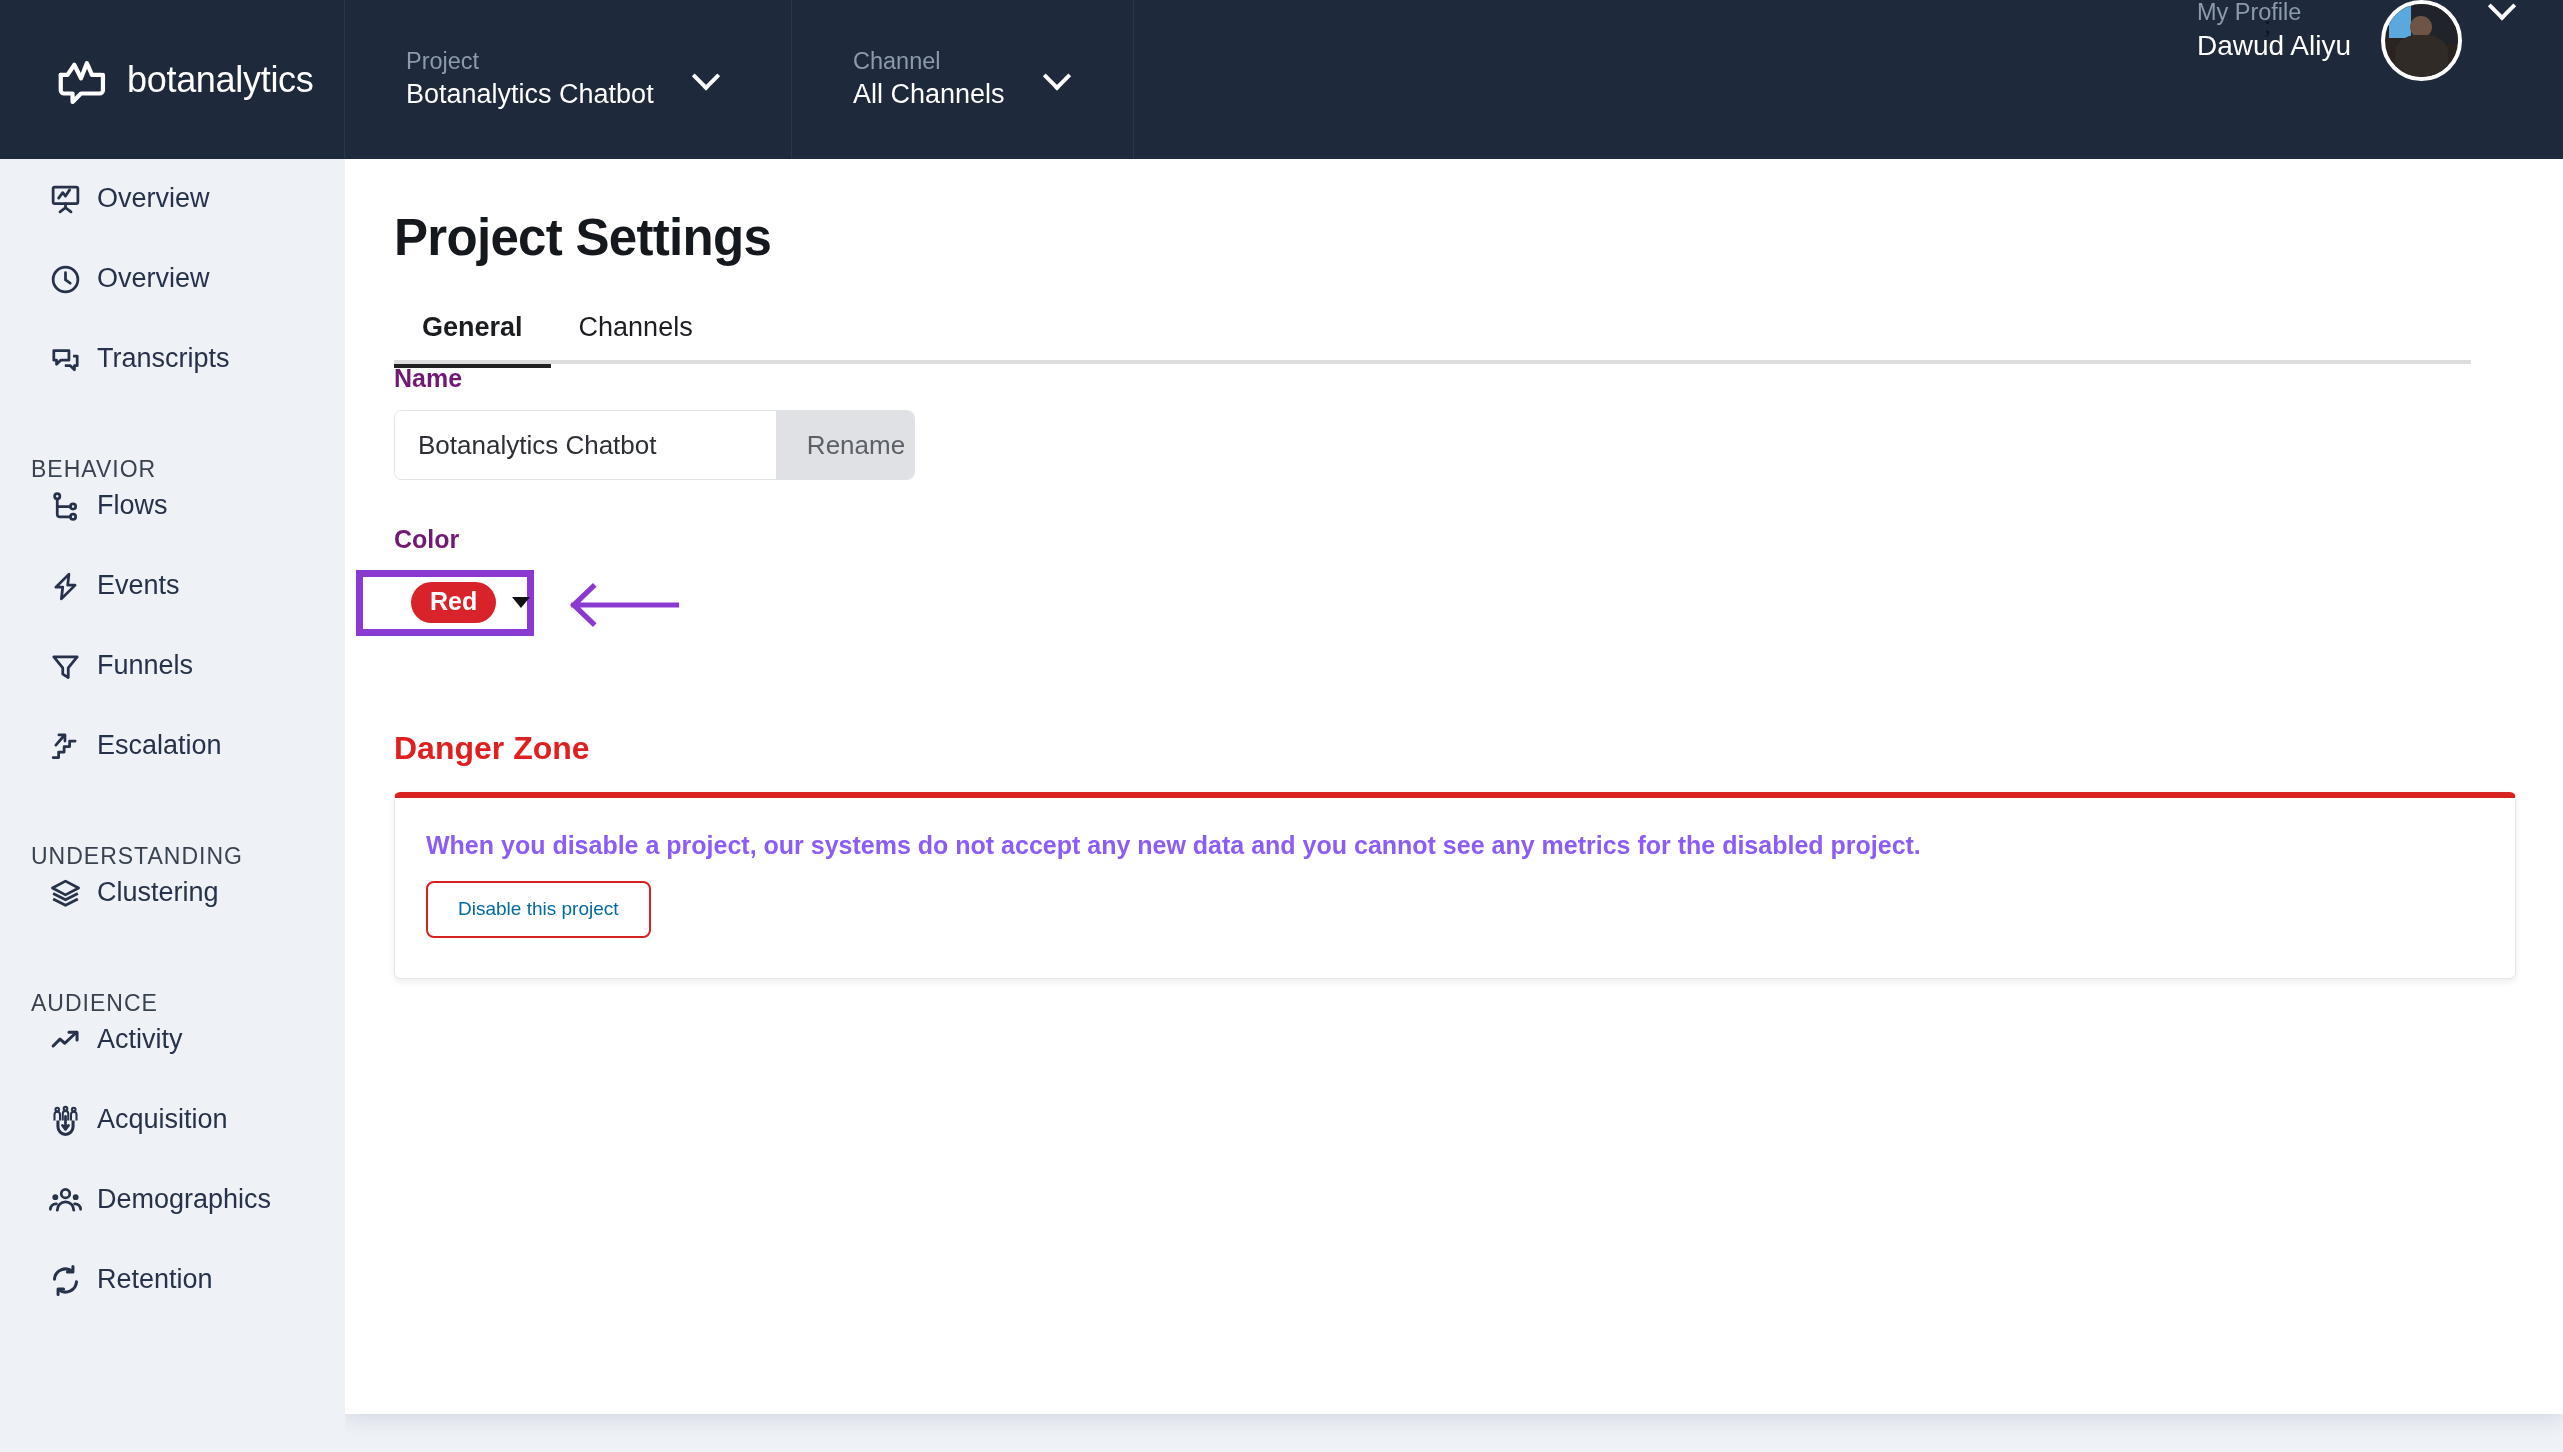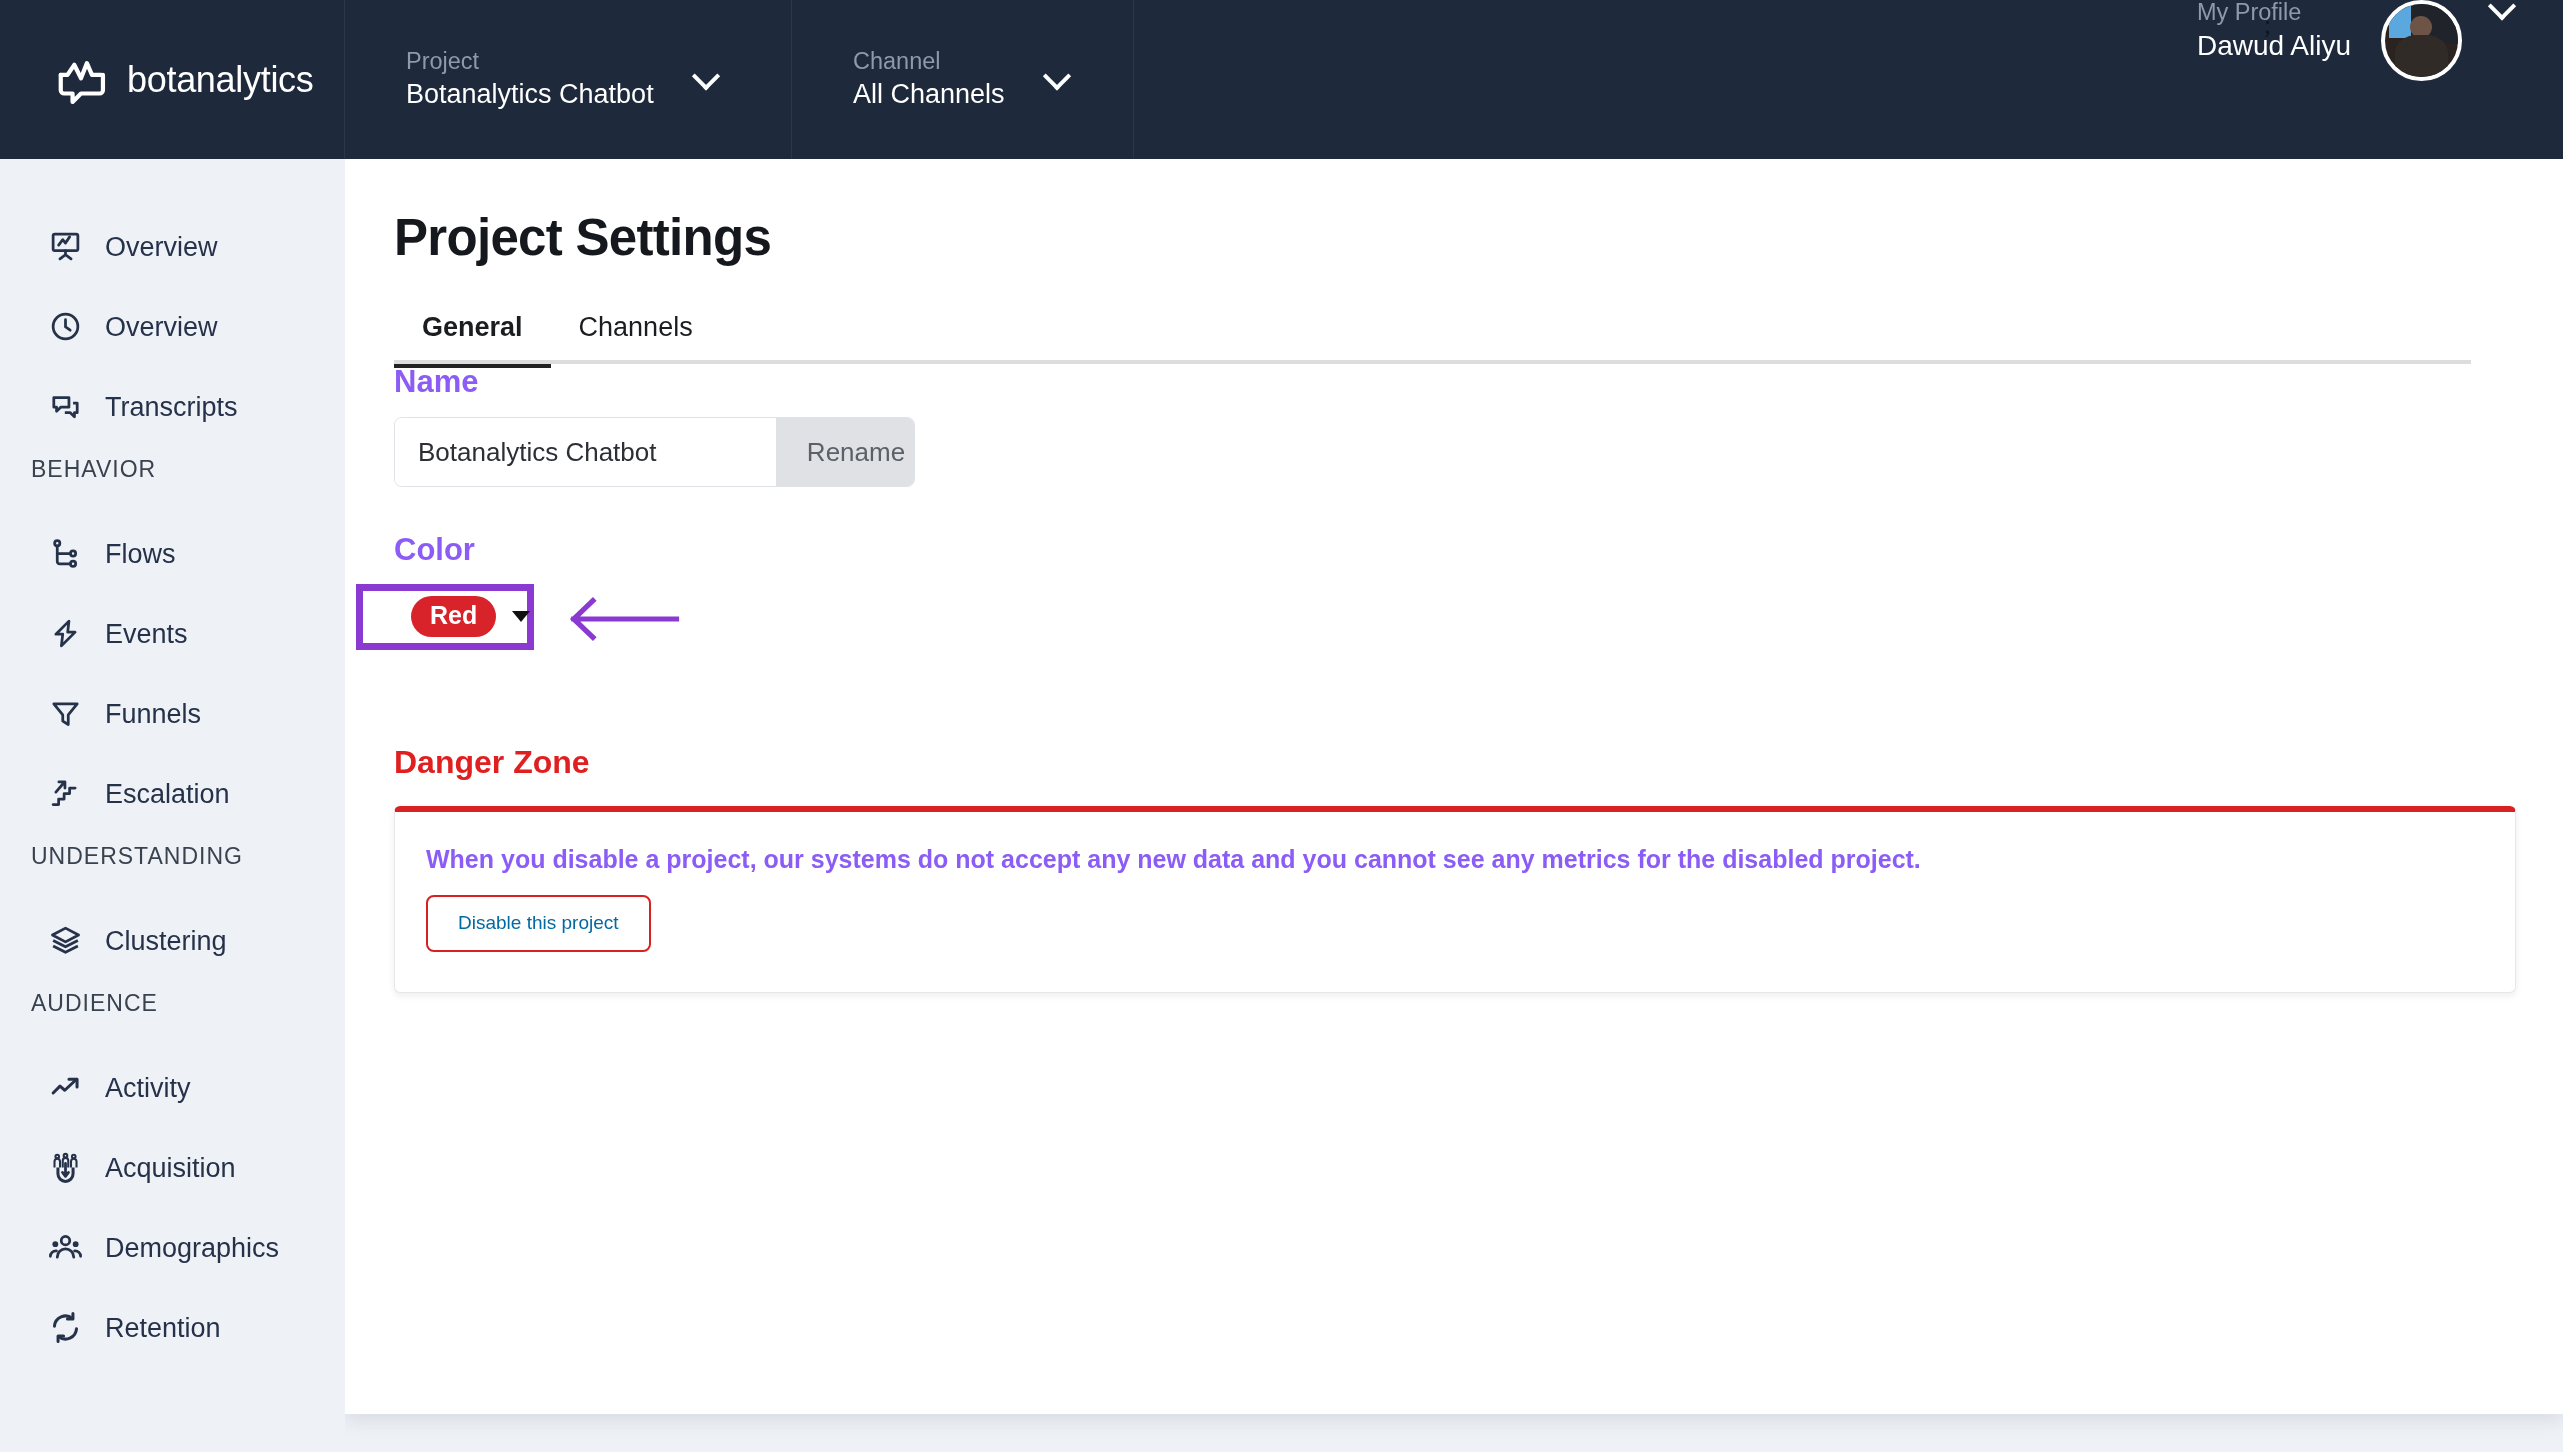--- a/index.html
+++ b/index.html
@@ -110,22 +110,22 @@
     position: absolute;
     top: 159px; left: 0;
     width: 345px;
     height: 1294px;
     background: #eef1f6;
     padding-top: 24.4px;
     z-index: 3;
   }
   .nav-item {
     display: flex;
-    align-items: flex-end;
-    gap: 23px;
+    align-items: flex-start;
+    gap: 15px;
     height: 80px;
     padding-left: 49px;
     color: #26324a;
     font-size: 27px;
     cursor: pointer;
   }
   .nav-item .ic { width: 33px; height: 33px; flex: 0 0 33px; display: block; }
   .nav-group {
     padding-left: 31px;
     color: #39424f;
@@ -174,23 +174,23 @@
   .tab.active { font-weight: bold; }
   .tab.active::after {
     content: "";
     position: absolute;
     left: 0; right: 0; bottom: -4.4px;
     height: 4.4px;
     background: #222222;
   }
 
   .field-label {
-    font-size: 31px;
+    font-size: 25px;
     font-weight: bold;
-    color: #8b5cf6;
+    color: #701a75;
     margin-bottom: 17.4px;
   }
 
   .name-row {
     display: flex;
     align-items: stretch;
     width: 521px;
     height: 70px;
     border: 1.7px solid #dfe2e6;
     border-radius: 7.8px;

